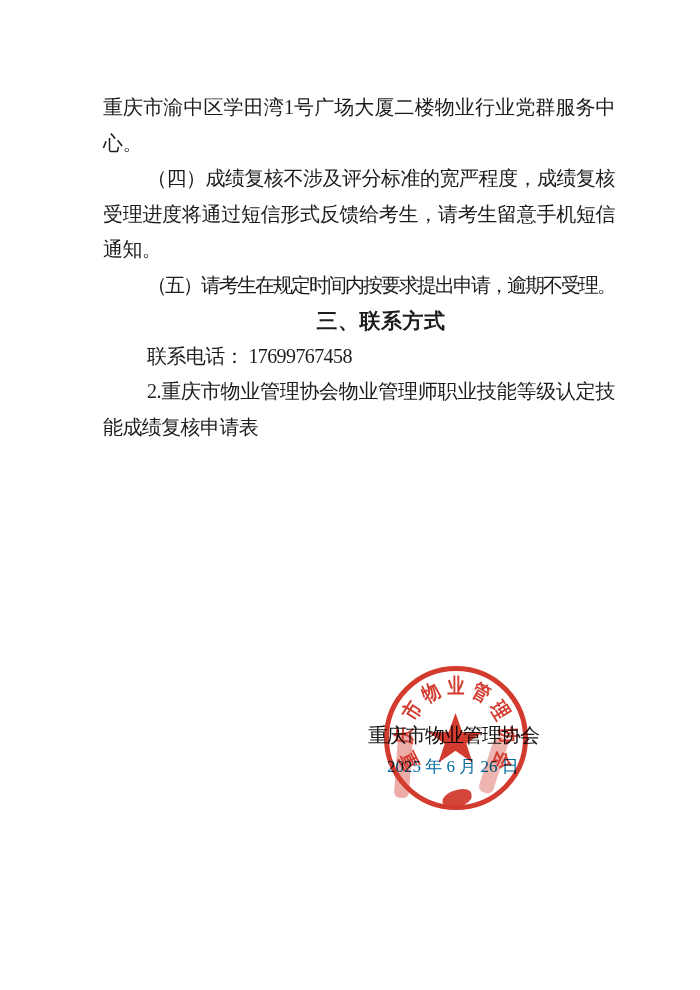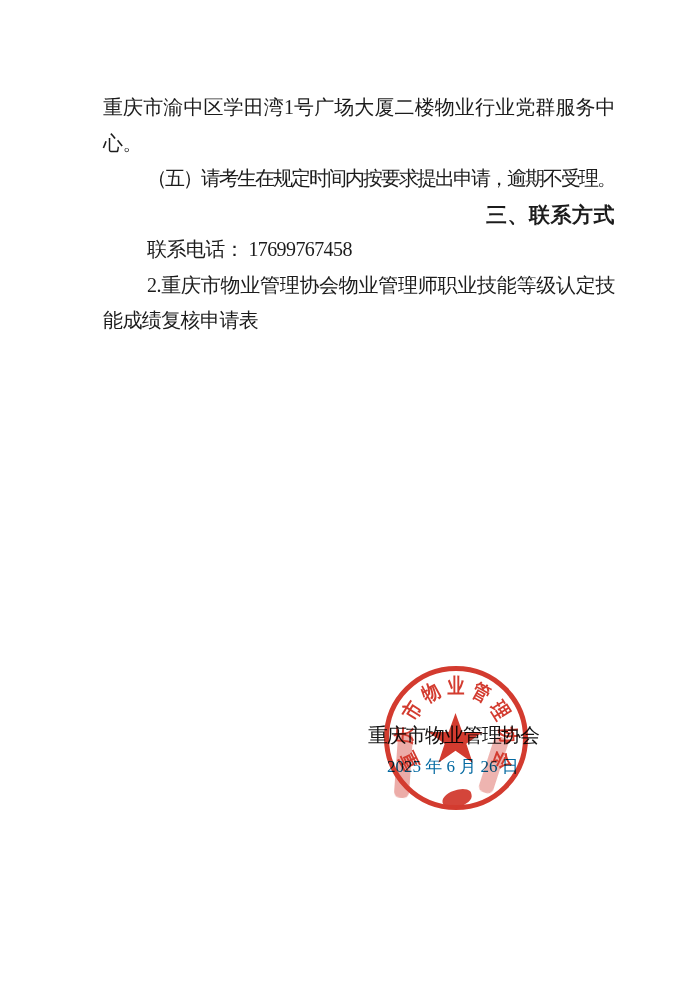--- a/index.html
+++ b/index.html
@@ -35,21 +35,21 @@
   .tight {
     white-space: nowrap;
     letter-spacing: -2px;
     text-align: left;
   }
   .heading {
     font-family: "Liberation Sans", "DejaVu Sans", sans-serif;
     font-weight: bold;
     font-size: 21px;
     letter-spacing: 0.5px;
-    text-align: right;
+    text-align: center;
   }
   .gap-above {
     margin-top: 35.5px !important;
   }
   
   .sig-org {
     position: absolute;
     left: 368px;
     top: 722px;
     font-size: 20px;
@@ -148,20 +148,21 @@
     filter: blur(0.6px);
   }
 </style>
 </head>
 <body>
 
 <div class="page">
 
   <div class="content">
     <p class="para">重庆市渝中区学田湾1号广场大厦二楼物业行业党群服务中心。</p>
+    <p class="para indent">（四）成绩复核不涉及评分标准的宽严程度，成绩复核受理进度将通过短信形式反馈给考生，请考生留意手机短信通知。</p>
     <p class="para indent tight">（五）请考生在规定时间内按要求提出申请，逾期不受理。</p>
     <p class="para indent heading">三、联系方式</p>
     <p class="para indent">联系电话： 17699767458</p>
     <p class="para indent">2.重庆市物业管理协会物业管理师职业技能等级认定技能成绩复核申请表</p>
   </div>
 
   <div class="sig-org">重庆市物业管理协会</div>
   <div class="sig-date">2025 年 6 月 26 日</div>
 
   <div class="seal">

